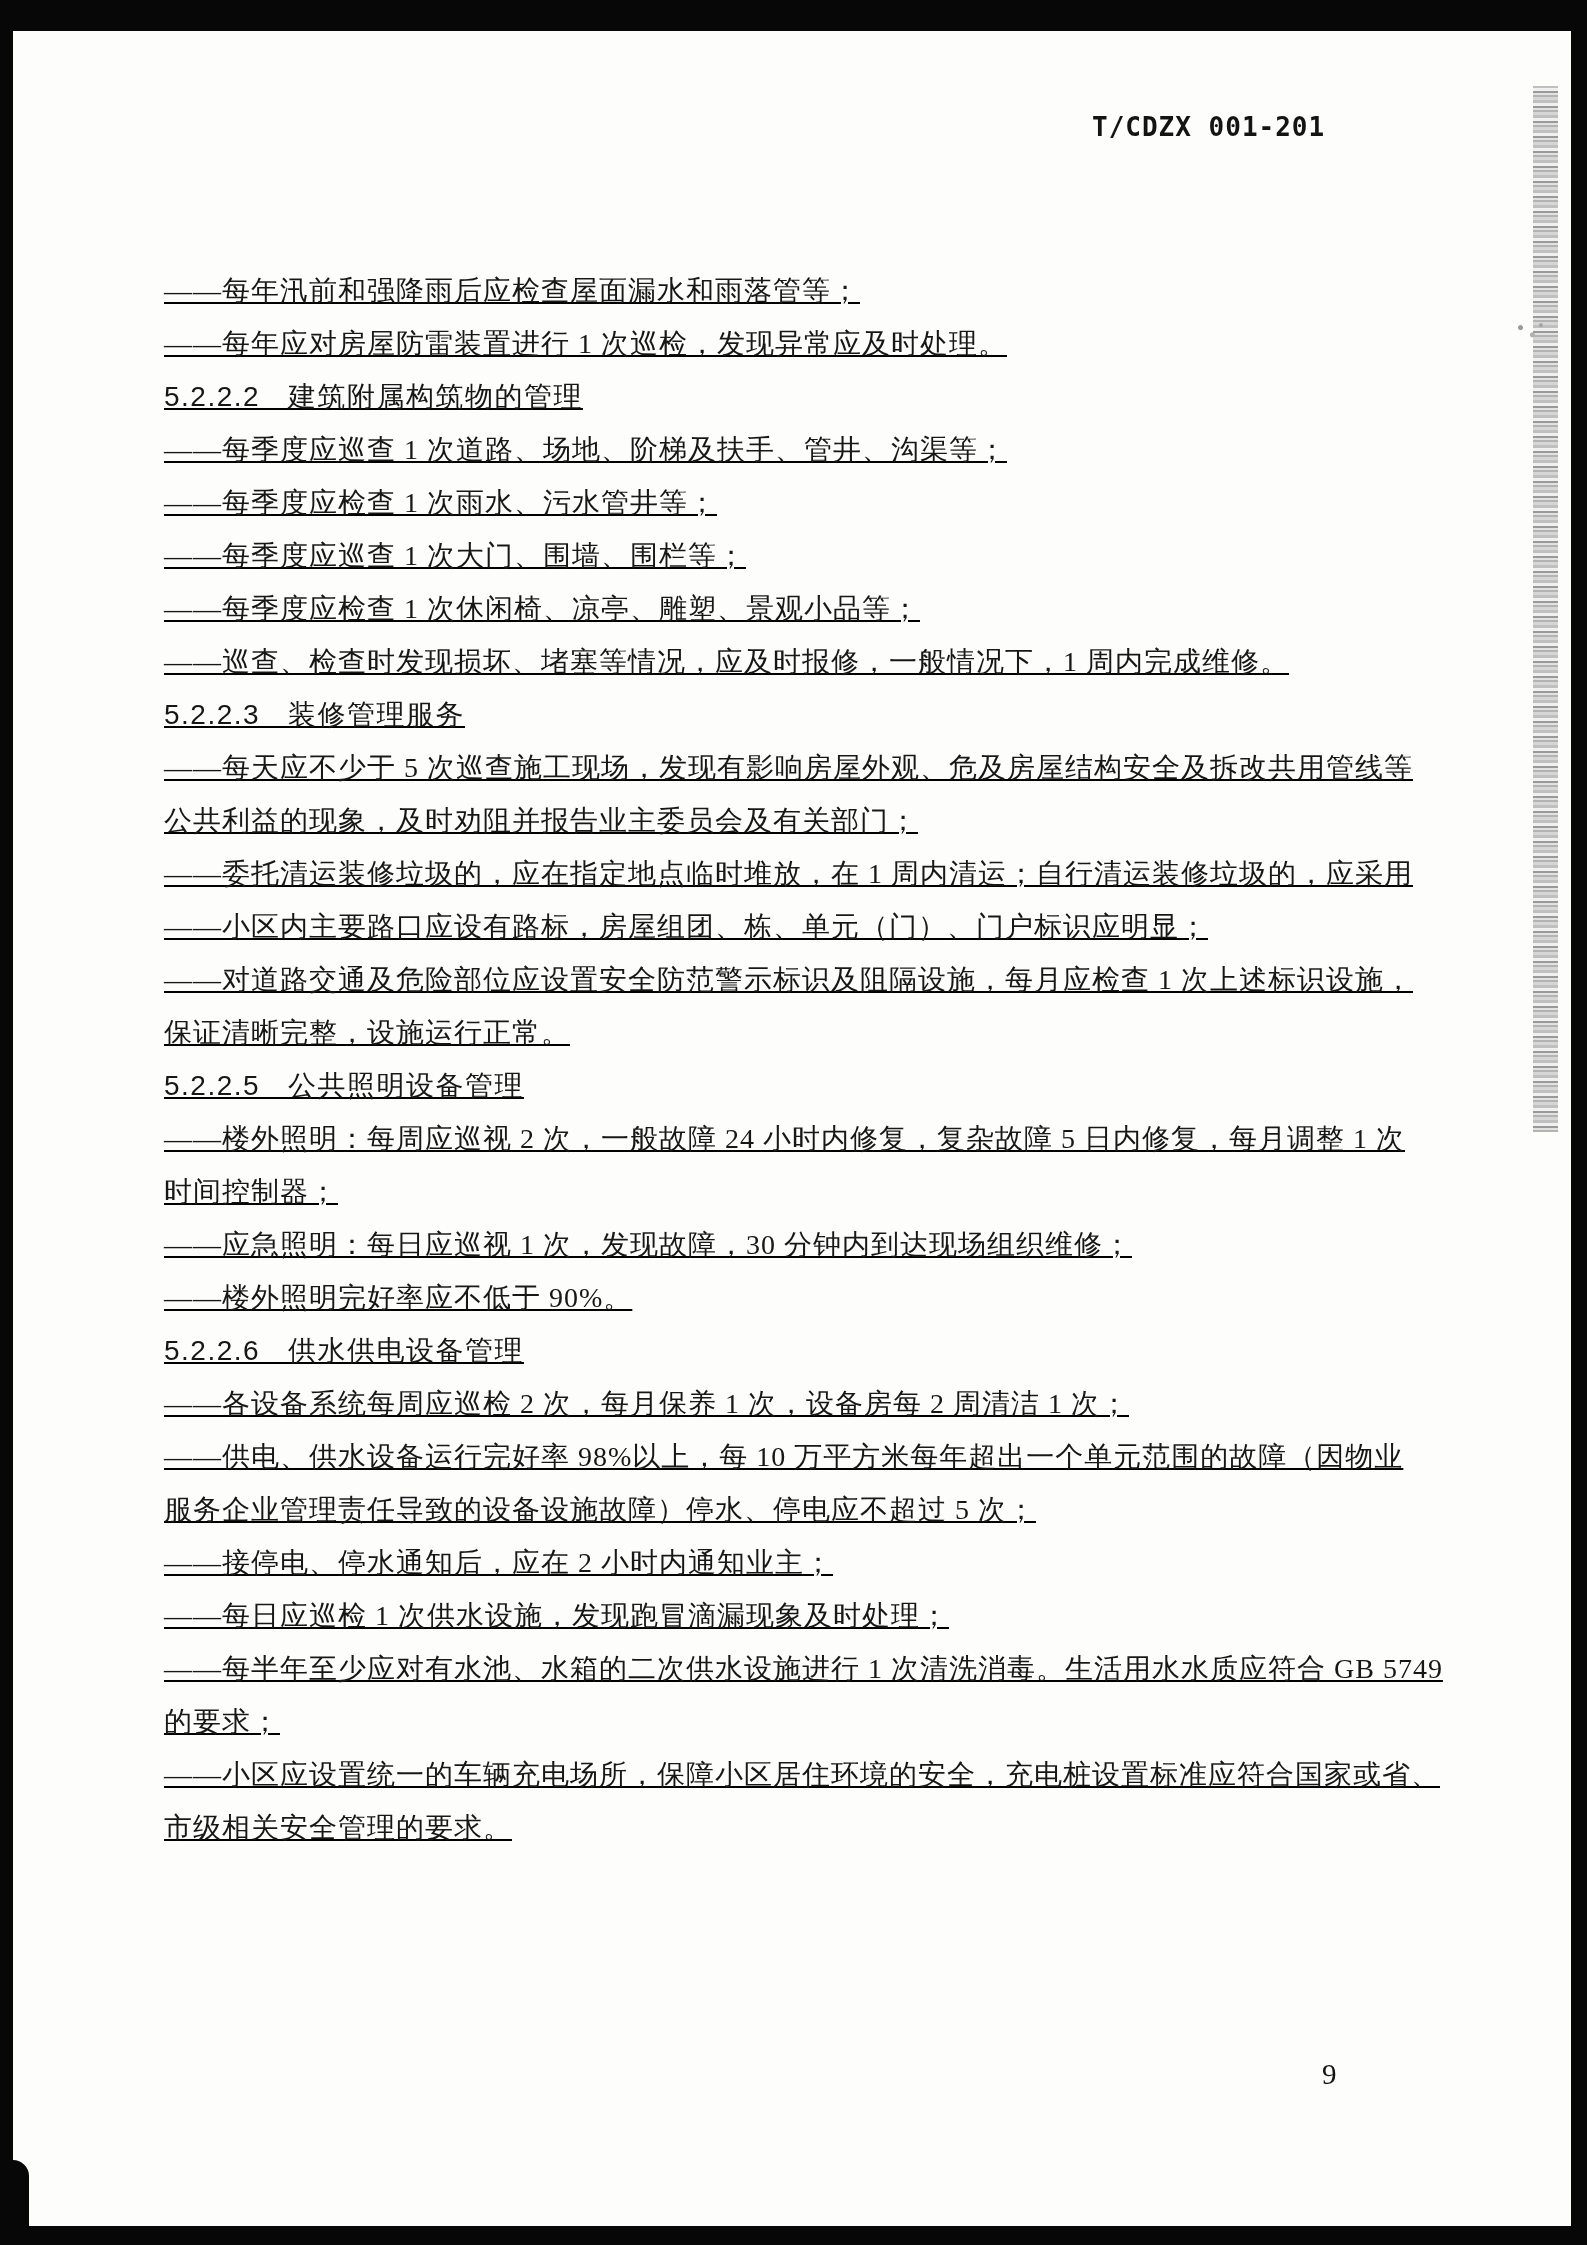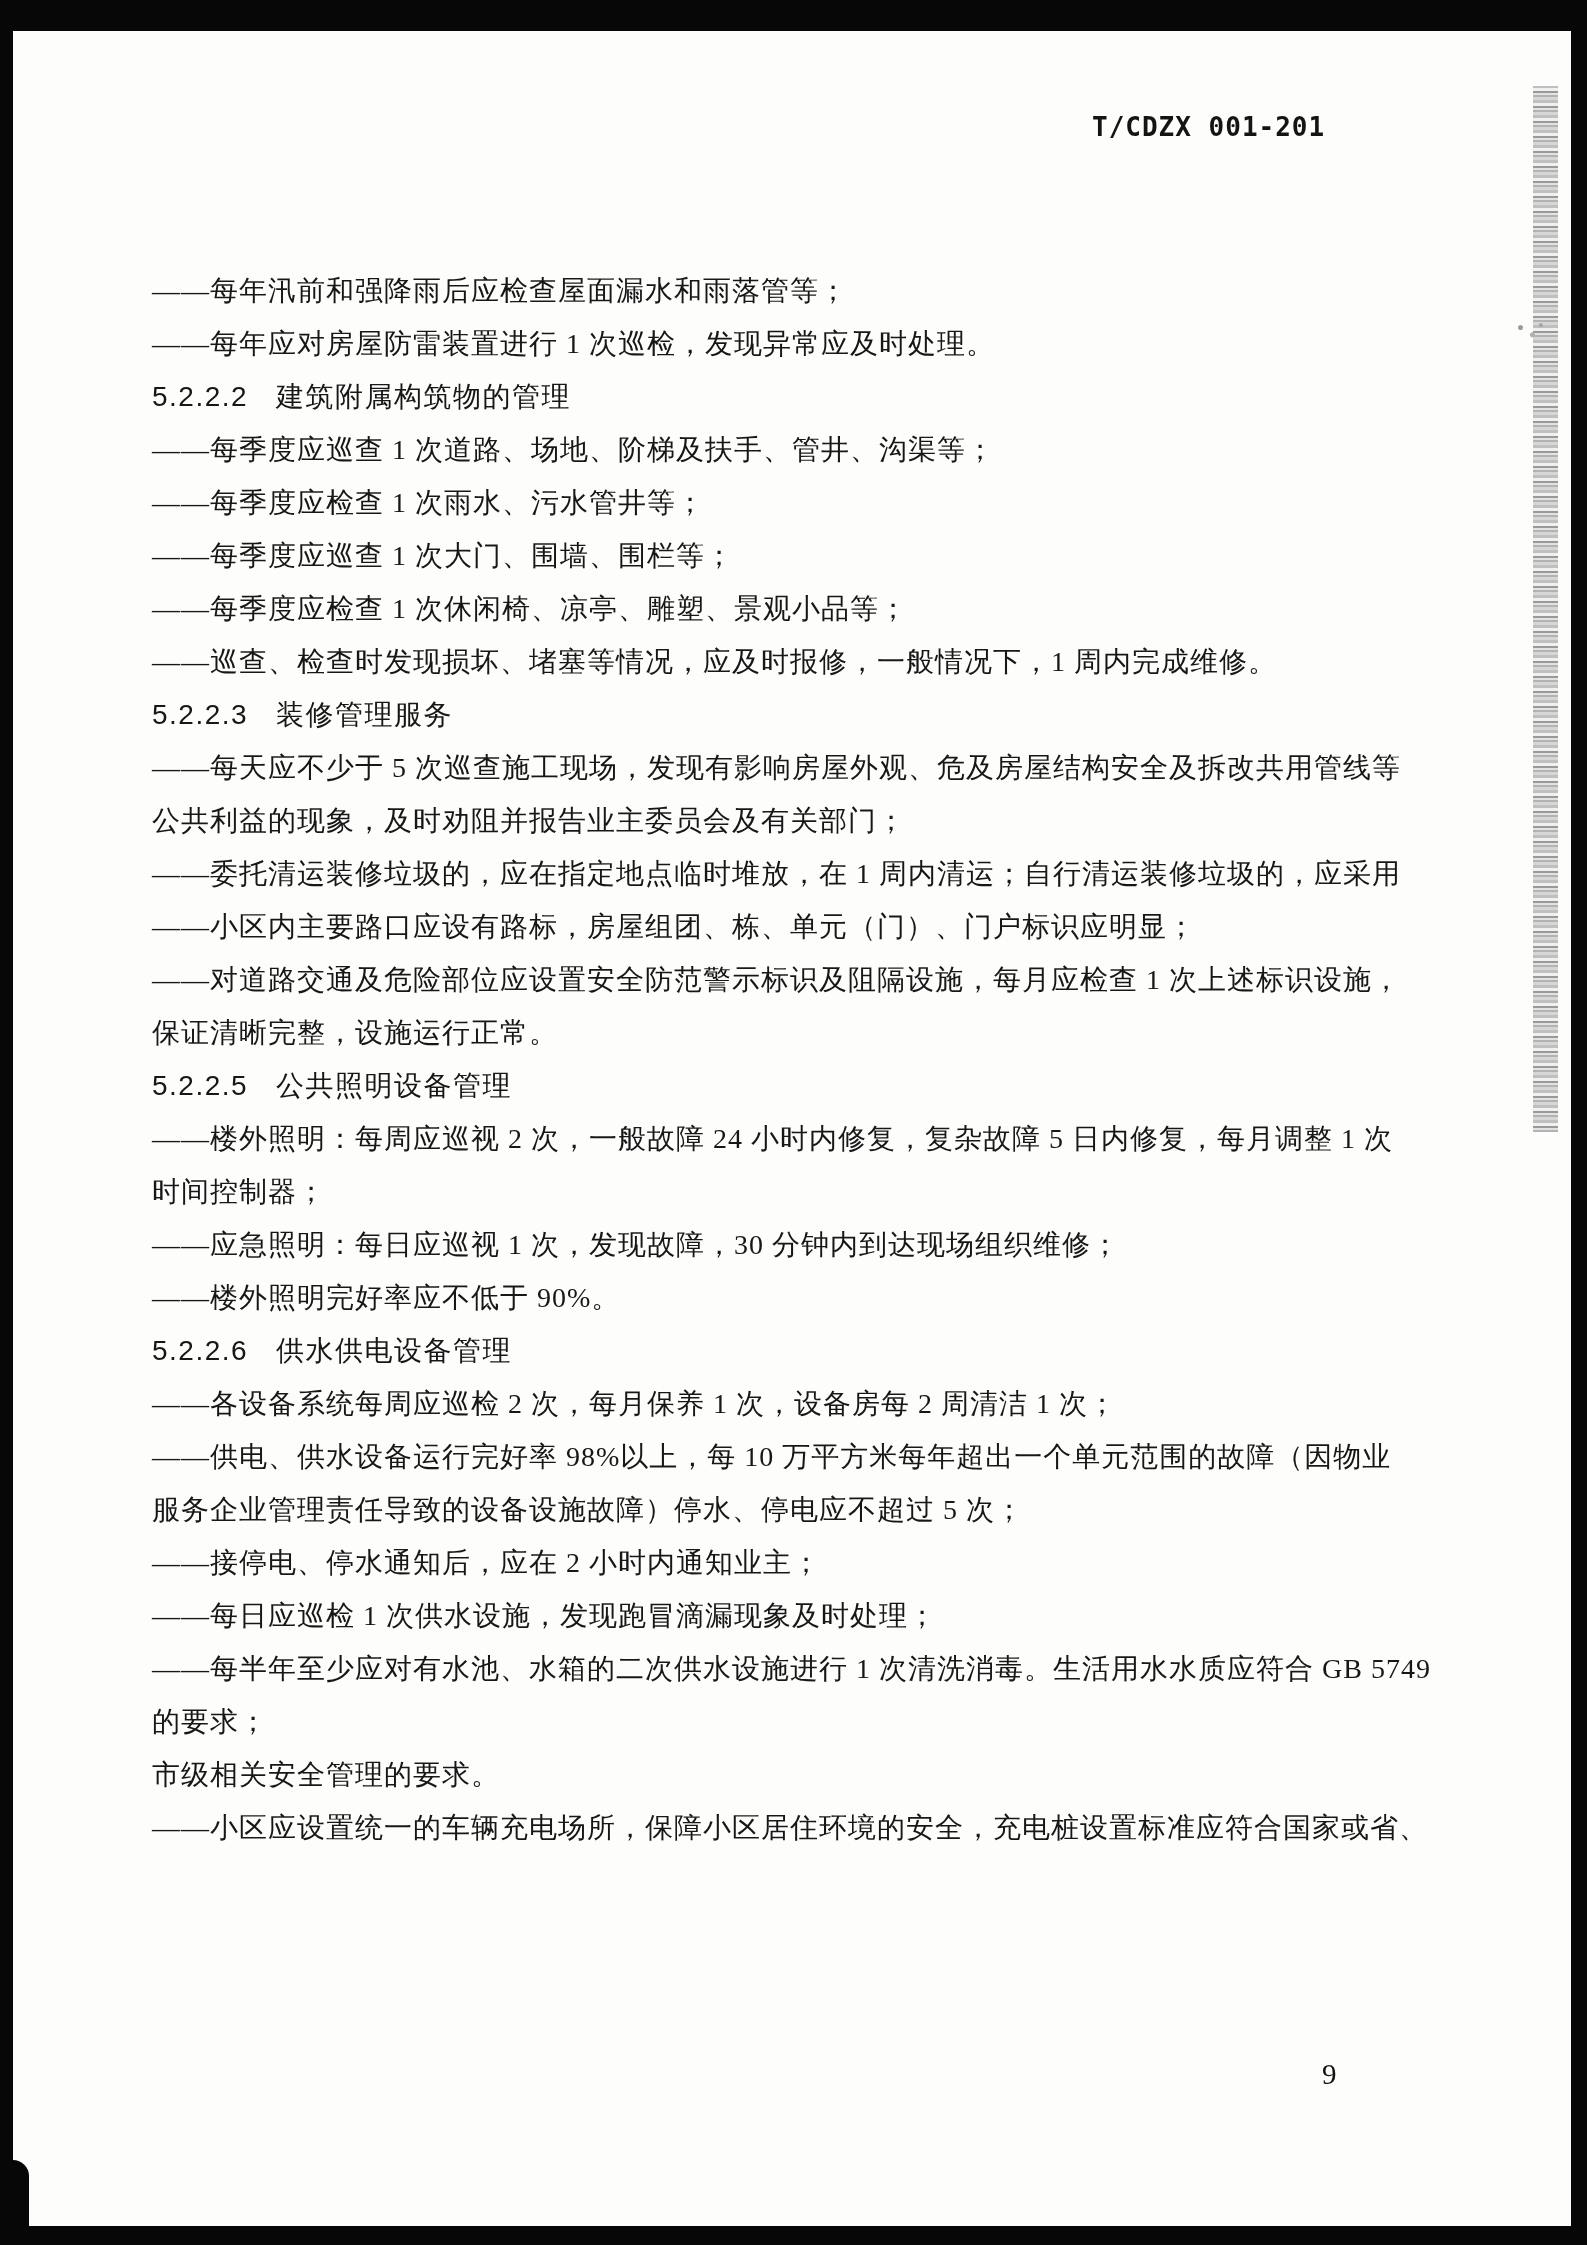--- a/index.html
+++ b/index.html
@@ -35,21 +35,21 @@
 
   
   .doc-code {
     position:absolute; left:1092px; top:112px;
     font-family:"DejaVu Sans Mono","Liberation Mono",monospace;
     font-size:26px; font-weight:700; letter-spacing:1px; color:#141414;
     white-space:pre;
   }
 
   
-  .page-text { position:absolute; left:152px; top:264px; width:1330px; }
+  .page-text { position:absolute; left:164px; top:264px; width:1330px;text-decoration:underline; }
   .line {
     height:53px; line-height:53px; font-size:28px; color:#171717;
     white-space:pre; letter-spacing:1px;
   }
   .line.heading {
     font-family:"Liberation Sans","DejaVu Sans",sans-serif;
     letter-spacing:1.5px;
   }
 
   .page-number {
@@ -92,17 +92,17 @@
   <div class="line">——应急照明：每日应巡视 1 次，发现故障，30 分钟内到达现场组织维修；</div>
   <div class="line">——楼外照明完好率应不低于 90%。</div>
   <div class="line heading">5.2.2.6   供水供电设备管理</div>
   <div class="line">——各设备系统每周应巡检 2 次，每月保养 1 次，设备房每 2 周清洁 1 次；</div>
   <div class="line">——供电、供水设备运行完好率 98%以上，每 10 万平方米每年超出一个单元范围的故障（因物业</div>
   <div class="line">服务企业管理责任导致的设备设施故障）停水、停电应不超过 5 次；</div>
   <div class="line">——接停电、停水通知后，应在 2 小时内通知业主；</div>
   <div class="line">——每日应巡检 1 次供水设施，发现跑冒滴漏现象及时处理；</div>
   <div class="line">——每半年至少应对有水池、水箱的二次供水设施进行 1 次清洗消毒。生活用水水质应符合 GB 5749</div>
   <div class="line">的要求；</div>
+  <div class="line">——小区应设置统一的车辆充电场所，保障小区居住环境的安全，充电桩设置标准应符合国家或省、</div>
   <div class="line">市级相关安全管理的要求。</div>
-  <div class="line">——小区应设置统一的车辆充电场所，保障小区居住环境的安全，充电桩设置标准应符合国家或省、</div>
 </div>
 
 <div class="page-number">9</div>
 
 </body></html>

